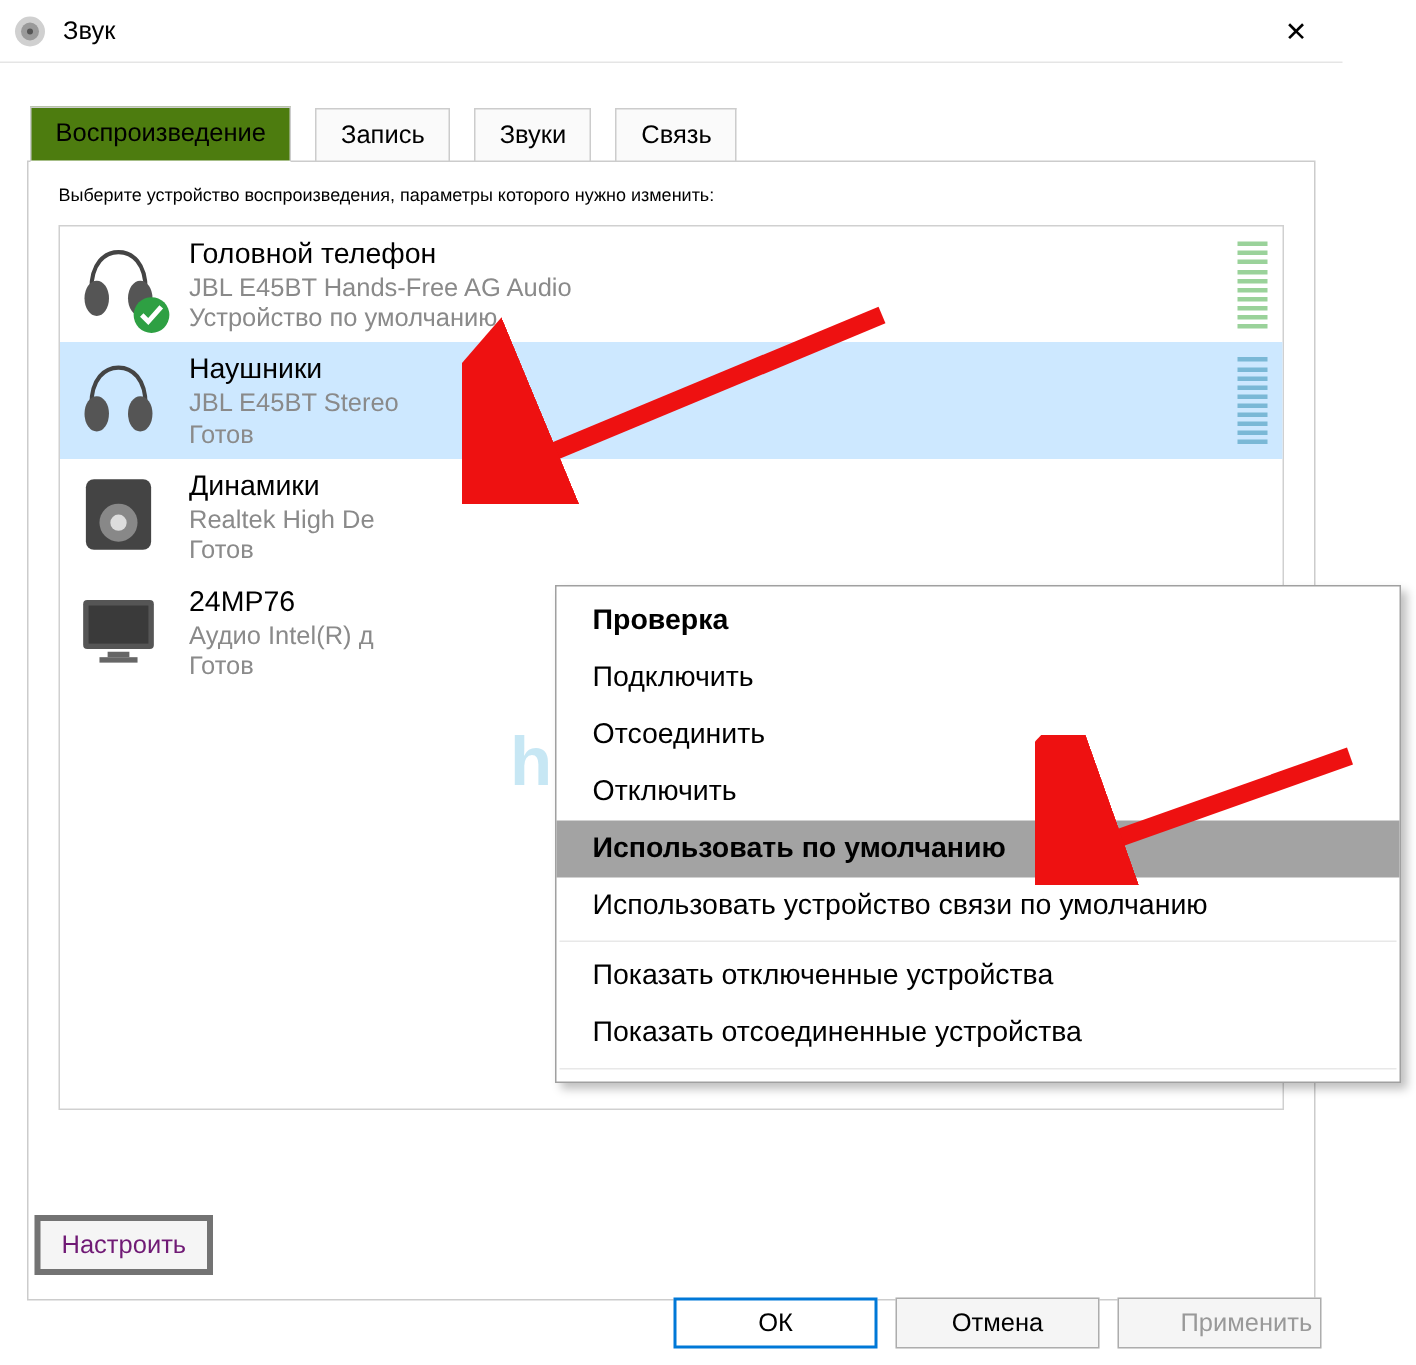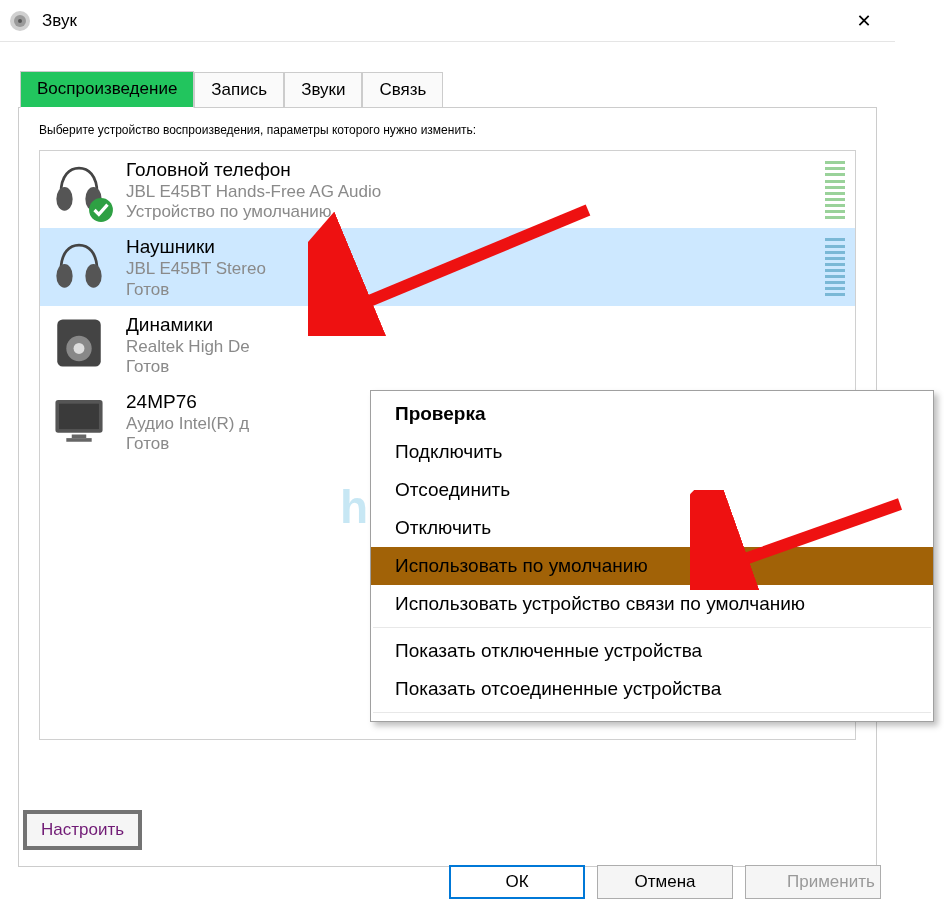--- a/index.html
+++ b/index.html
@@ -27,22 +27,22 @@
   width: 46px; height: 30px; display: flex; align-items: center; justify-content: center;
   font-size: 18px; cursor: default;
 }
 .tabstrip {
   margin: 28px 0 0 20px; display: flex; align-items: flex-end; position: relative;
 }
 .tab {
   padding: 7px 16px 8px; font-size: 17px; border: 1px solid #ccc; border-bottom: none;
   background: #fff; margin-right: 0; cursor: default; position: relative; top: 1px;
 }
-.tab.active { background: #22c55e; z-index: 2; border-bottom: 1px solid #fff; }
-.tab:not(.active) { background: #fafafa; }
+.tab.active { background: #4d7c0f; z-index: 2; border-bottom: 1px solid #fff; }
+.tab:not(.active) { background: #fafafa; margin-left: 16px; }
 .panel {
   margin: 0 18px 0 18px; border: 1px solid #ccc; padding: 14px 20px 20px 20px;
   height: 760px; position: relative;
 }
 .instruction { font-size: 12px; line-height: 1.35; margin-bottom: 12px; }
 .device-list {
   border: 1px solid #d0d0d0; background: #fff; height: 590px;
 }
 .device-item {
   display: flex; align-items: flex-start; padding: 8px 12px 6px 10px;
@@ -80,21 +80,21 @@
 .context-menu {
   position: absolute; left: 370px; top: 390px; width: 564px;
   background: #fff; border: 1px solid #a0a0a0;
   box-shadow: 4px 4px 6px rgba(0,0,0,0.25);
   padding: 4px 0;
   z-index: 10;
 }
 .menu-item {
   padding: 8px 24px; font-size: 19px; cursor: default;
 }
-.menu-item.highlighted { background: #a16207; }
+.menu-item.highlighted { background: #a3a3a3; font-weight: bold; }
 .menu-sep {
   border-top: 1px solid #e8e8e8; margin: 4px 2px;
 }
 .menu-bold { font-weight: 600; }
 
 .arrow { position: absolute; z-index: 20; }
 .watermark {
   position: absolute; left: 340px; top: 480px; font-size: 46px; font-weight: 700;
   color: rgba(80,180,220,0.32); letter-spacing: 1px; transform: none; z-index: 3;
   pointer-events: none;

